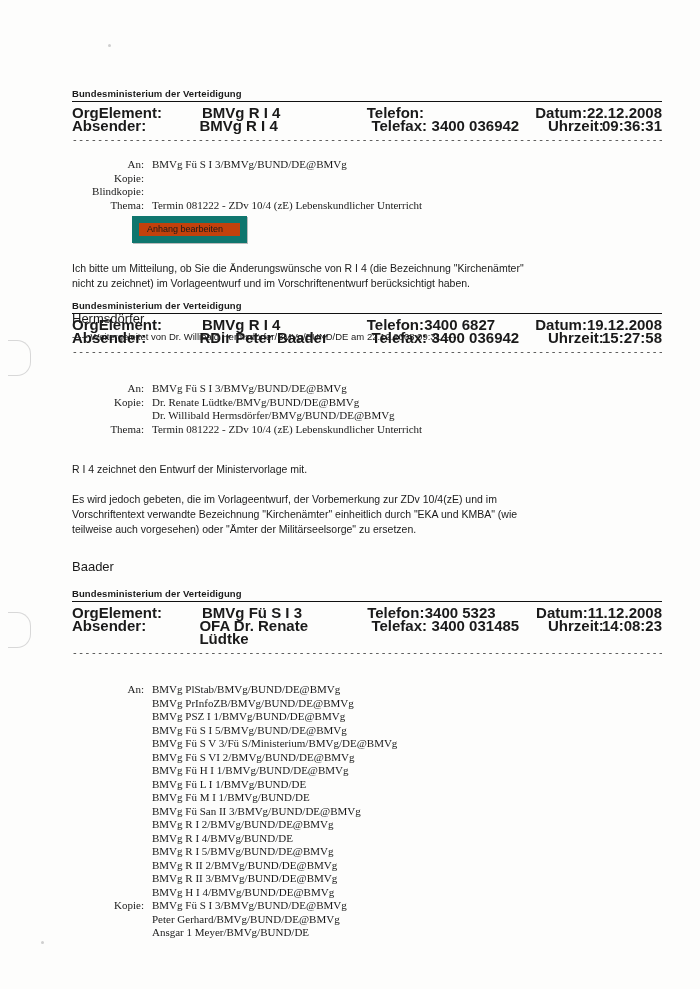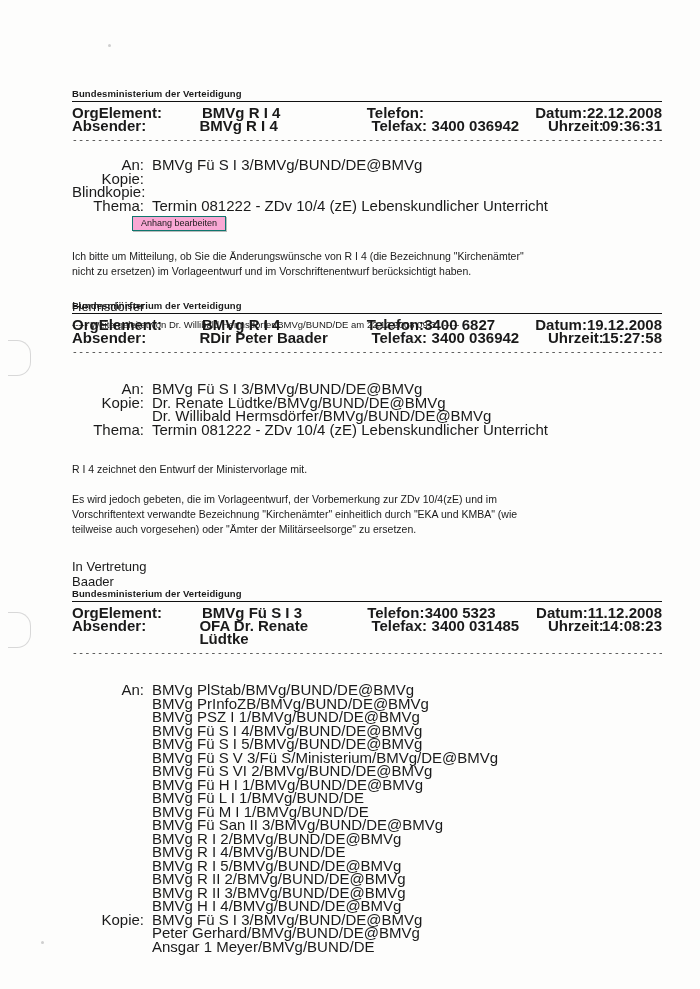--- a/index.html
+++ b/index.html
@@ -99,22 +99,23 @@
   .dashes {
     font-size: 9.5px;
     letter-spacing: 0.6px;
     line-height: 11px;
     white-space: nowrap;
     overflow: hidden;
     font-family: "Liberation Mono", monospace;
   }
 
   .addr {
-    font-size: 15px;
+    font-size: 11px;
     line-height: 13.5px;
+    font-family: Liberation Serif, serif;
   }
   .addr .arow {
     display: flex;
   }
   .addr .akey {
     width: 72px;
     text-align: right;
     padding-right: 8px;
     flex: none;
   }
@@ -122,24 +123,24 @@
     flex: 1;
   }
   .addr .aval .line {
     display: block;
   }
 
   .attach-btn {
     display: inline-block;
     margin-top: 4px;
     margin-left: 60px;
-    padding: 1px 8px 2px 8px;
+    padding: 1px 17px 2px 8px;
     font-size: 9px;
-    border: 1px solid #0f766e;
-    background: #f9a8d4;
+    border: 7px solid #0f766e;
+    background: #c2410c;
     box-shadow: 1px 1px 0 #bbb;
     white-space: nowrap;
   }
 
   .para {
     font-size: 10.5px;
     line-height: 15px;
   }
   .sig {
     font-size: 13px;
@@ -205,21 +206,21 @@
         <div class="arow">
           <span class="akey">Thema:</span>
           <span class="aval">Termin 081222 - ZDv 10/4 (zE) Lebenskundlicher Unterricht</span>
         </div>
       </div>
 
       <div class="attach-btn">Anhang bearbeiten</div>
 
       <div class="para" style="margin-top:18px;">
         <span class="list-line">Ich bitte um Mitteilung, ob Sie die Änderungswünsche von R I 4 (die Bezeichnung "Kirchenämter"</span>
-        <span class="list-line">nicht zu ersetzen) im Vorlageentwurf und im Vorschriftenentwurf berücksichtigt haben.</span>
+        <span class="list-line">nicht zu zeichnet) im Vorlageentwurf und im Vorschriftenentwurf berücksichtigt haben.</span>
       </div>
 
       <div class="sig" style="margin-top:20px;">
         <span class="list-line">Hermsdörfer</span>
       </div>
 
       <div class="fwd small-indent" style="margin-top:4px;">----- Weitergeleitet von Dr. Willibald Hermsdörfer/BMVg/BUND/DE am 22.12.2008 09:31 -----</div>
     </div>
 
     <div class="block" style="top:300px;">
@@ -267,21 +268,20 @@
       <div class="para" style="margin-top:26px;">
         <span class="list-line">R I 4 zeichnet den Entwurf der Ministervorlage mit.</span>
       </div>
       <div class="para" style="margin-top:15px;">
         <span class="list-line">Es wird jedoch gebeten, die im Vorlageentwurf, der Vorbemerkung zur ZDv 10/4(zE) und im</span>
         <span class="list-line">Vorschriftentext verwandte Bezeichnung "Kirchenämter" einheitlich durch "EKA und KMBA" (wie</span>
         <span class="list-line">teilweise auch vorgesehen) oder "Ämter der Militärseelsorge" zu ersetzen.</span>
       </div>
 
       <div class="sig small-indent" style="margin-top:22px;">
-        <span class="list-line">In Vertretung</span>
         <span class="list-line">Baader</span>
       </div>
     </div>
 
     <div class="block" style="top:588px;">
       <div class="hdr-title">Bundesministerium der Verteidigung</div>
       <div class="rule"></div>
 
       <div class="meta-row">
         <span class="lbl">OrgElement:</span>
@@ -301,21 +301,20 @@
       </div>
       <div class="dashes" style="margin-top:3px;">-------------------------------------------------------------------------------------------------------------------------</div>
 
       <div class="addr" style="margin-top:24px;">
         <div class="arow">
           <span class="akey">An:</span>
           <span class="aval">
             <span class="line">BMVg PlStab/BMVg/BUND/DE@BMVg</span>
             <span class="line">BMVg PrInfoZB/BMVg/BUND/DE@BMVg</span>
             <span class="line">BMVg PSZ I 1/BMVg/BUND/DE@BMVg</span>
-            <span class="line">BMVg Fü S I 4/BMVg/BUND/DE@BMVg</span>
             <span class="line">BMVg Fü S I 5/BMVg/BUND/DE@BMVg</span>
             <span class="line">BMVg Fü S V 3/Fü S/Ministerium/BMVg/DE@BMVg</span>
             <span class="line">BMVg Fü S VI 2/BMVg/BUND/DE@BMVg</span>
             <span class="line">BMVg Fü H I 1/BMVg/BUND/DE@BMVg</span>
             <span class="line">BMVg Fü L I 1/BMVg/BUND/DE</span>
             <span class="line">BMVg Fü M I 1/BMVg/BUND/DE</span>
             <span class="line">BMVg Fü San II 3/BMVg/BUND/DE@BMVg</span>
             <span class="line">BMVg R I 2/BMVg/BUND/DE@BMVg</span>
             <span class="line">BMVg R I 4/BMVg/BUND/DE</span>
             <span class="line">BMVg R I 5/BMVg/BUND/DE@BMVg</span>

